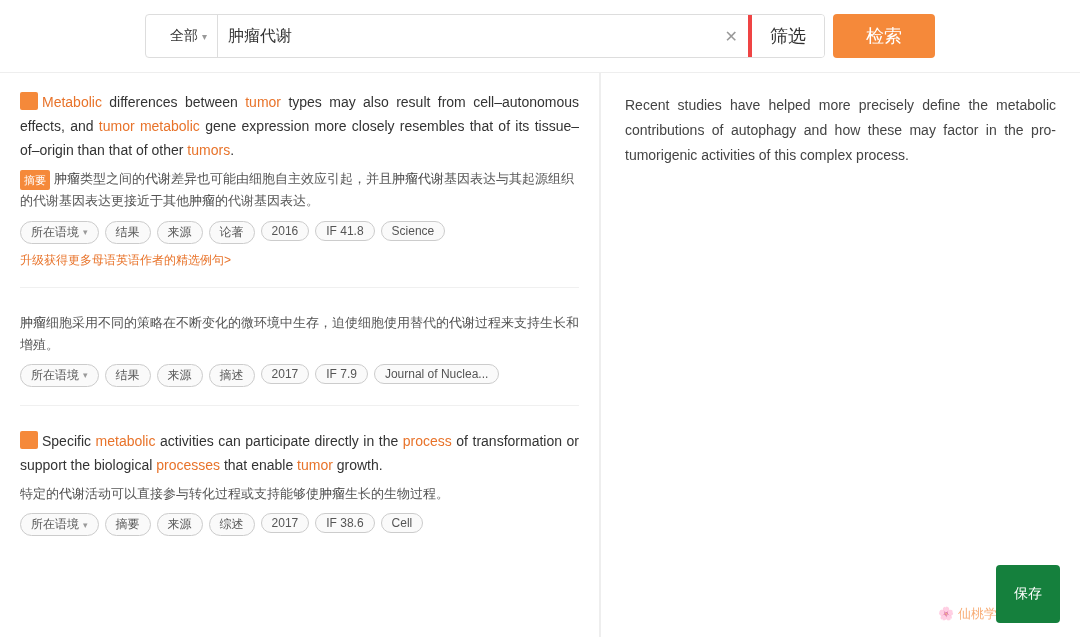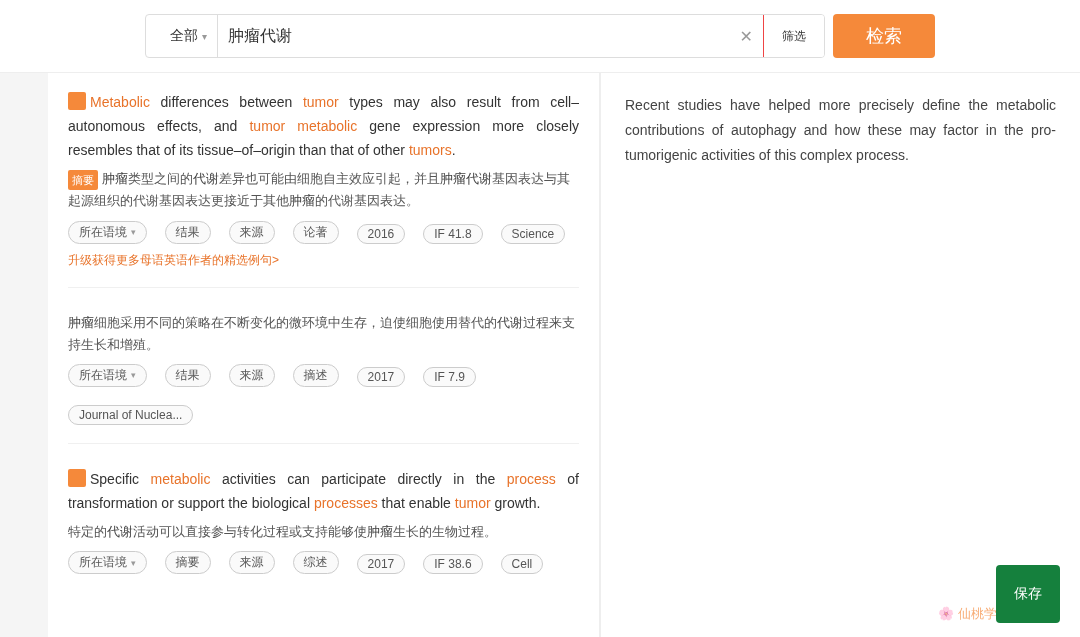--- a/index.html
+++ b/index.html
@@ -60,44 +60,43 @@
     .search-clear {
       padding: 0 10px;
       cursor: pointer;
       color: #999;
       font-size: 16px;
     }
     .search-filter-btn {
       padding: 0 18px;
       height: 100%;
       border: none;
-      border-left: 1px solid #ef4444;
-      background: #fff;
-      font-size: 12px;
+      border-left: 4px solid #ef4444;
+      background: #fff;
+      font-size: 18px;
       color: #333;
       cursor: pointer;
     }
     .search-submit-btn {
       margin-left: 8px;
       padding: 0 33px;
       height: 44px;
       background: #F5893A;
       border: none;
       border-radius: 4px;
       color: #fff;
       font-size: 18px;
       cursor: pointer;
       font-weight: 500;
     }
 
     
     .main-content {
       display: flex;
       height: calc(637px - 73px);
-      margin-left: 48px;
     }
 
     
     .results-panel {
       flex: 1;
       padding: 18px 20px 10px 20px;
       overflow-y: auto;
       background: #fff;
       border-right: 1px solid #eee;
     }
@@ -142,22 +141,22 @@
       color: #555;
       margin-bottom: 8px;
     }
     .result-cn .highlight-orange {
       color: #404040;
     }
 
     .tag-row {
       display: flex;
       flex-wrap: wrap;
-      gap: 18px;
-      align-items: flex-end;
+      gap: 6px;
+      align-items: flex-start;
       margin-top: 6px;
     }
     .tag {
       display: flex;
       align-items: center;
       padding: 2px 10px;
       border: 1px solid #ccc;
       border-radius: 12px;
       font-size: 12px;
       color: #555;

